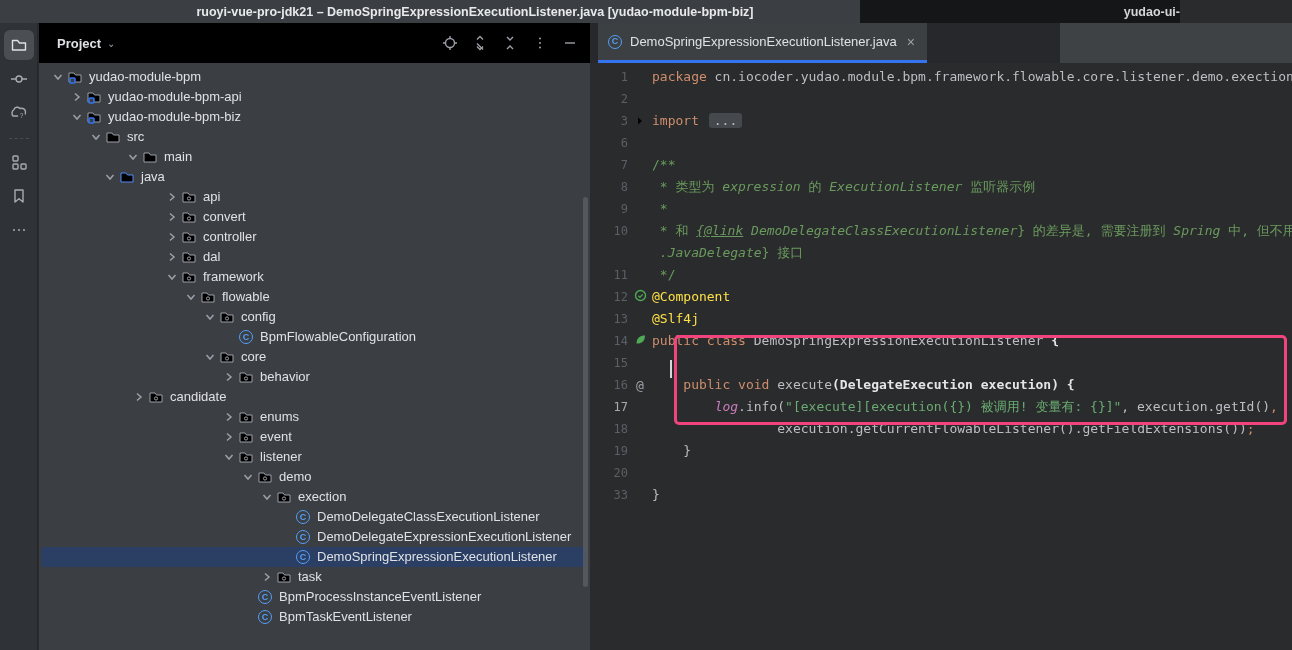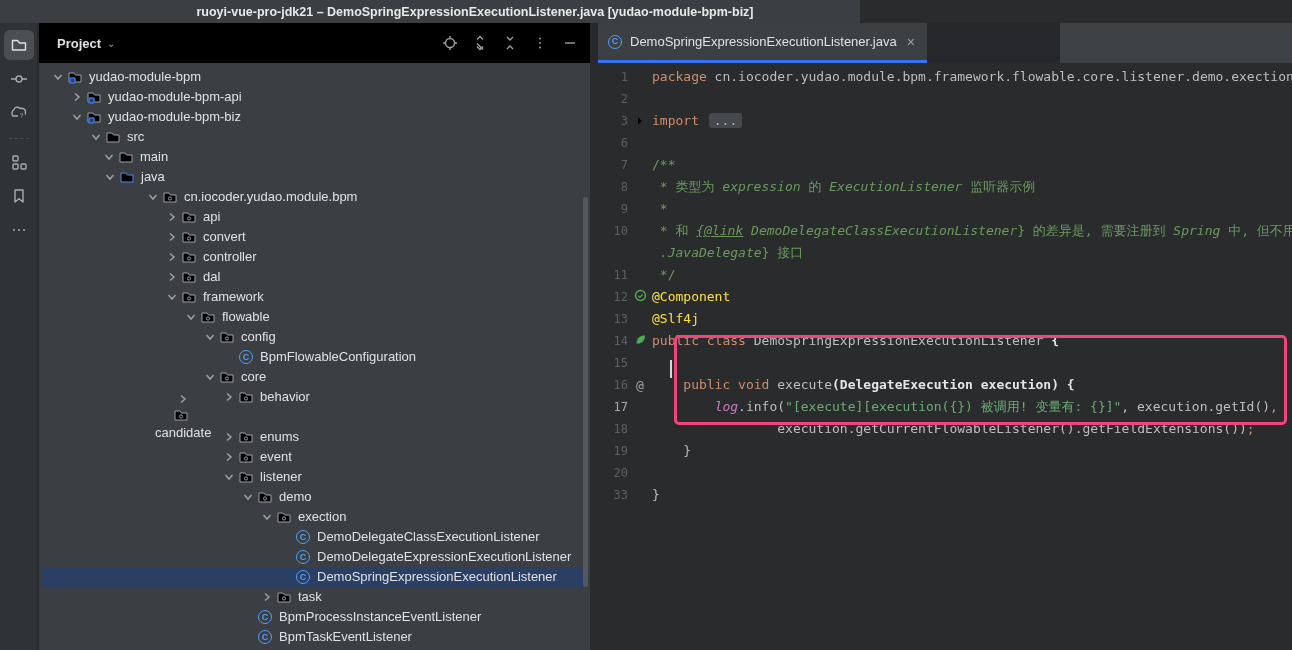--- a/index.html
+++ b/index.html
@@ -84,20 +84,21 @@
     color:#549ef7; font-size:9px; font-weight:700; display:flex; align-items:center;
     justify-content:center; line-height:1; font-family:"Liberation Sans",sans-serif; }
 </style>
 </head>
 <body>
 
 <div id="stage">
 
   <div id="titlebar">
     <div id="title-left">ruoyi-vue-pro-jdk21 – DemoSpringExpressionExecutionListener.java [yudao-module-bpm-biz]</div>
+    <div id="title-right">yudao-ui-</div>
   </div>
 
   <div id="activitybar">
       <div class="act-btn selected">
         <span style="display:flex">
           <svg width="18" height="18" viewBox="0 0 18 18">
             <path d="M2.5 4.5h5l2 2.5h6v7h-13z" stroke-linejoin="round"></path>
           </svg>
         </span>
       </div>
@@ -255,21 +256,21 @@
             <span class="ticon">
               <svg width="16" height="16" viewBox="0 0 16 16">
                 <path d="M2 4h5l1.5 2H14v7H2z" stroke="#9da0a8" stroke-linejoin="round"></path>
               </svg>
             </span>
             <span class="tlabel">src</span>
           </div>
         </div>
         <div class="trow">
           <div class="rowbg"></div>
-          <div class="tcell" style="padding-left: 61px; align-items: center;">
+          <div class="tcell" style="padding-left: 85px; align-items: center;">
             <span class="chev">
               <svg width="14" height="14" viewBox="0 0 14 14">
                 <path d="M3.5 5l3.5 4 3.5-4"></path>
               </svg>
             </span>
             <span class="ticon">
               <svg width="16" height="16" viewBox="0 0 16 16">
                 <path d="M2 4h5l1.5 2H14v7H2z" stroke="#9da0a8" stroke-linejoin="round"></path>
               </svg>
             </span>
@@ -283,37 +284,20 @@
               <svg width="14" height="14" viewBox="0 0 14 14">
                 <path d="M3.5 5l3.5 4 3.5-4"></path>
               </svg>
             </span>
             <span class="ticon">
               <svg width="16" height="16" viewBox="0 0 16 16">
                 <path d="M2 4h5l1.5 2H14v7H2z" stroke="#548af7" stroke-linejoin="round"></path>
               </svg>
             </span>
             <span class="tlabel">java</span>
-          </div>
-        </div>
-        <div class="trow">
-          <div class="rowbg"></div>
-          <div class="tcell" style="padding-left: 105px;">
-            <span class="chev">
-              <svg width="14" height="14" viewBox="0 0 14 14">
-                <path d="M3.5 5l3.5 4 3.5-4"></path>
-              </svg>
-            </span>
-            <span class="ticon">
-              <svg width="16" height="16" viewBox="0 0 16 16">
-                <path d="M2 4h5l1.5 2H14v7H2z" stroke="#9da0a8" stroke-linejoin="round"></path>
-                <circle cx="8" cy="9.5" r="1.6" stroke="#9da0a8"></circle>
-              </svg>
-            </span>
-            <span class="tlabel">cn.iocoder.yudao.module.bpm</span>
           </div>
         </div>
         <div class="trow">
           <div class="rowbg"></div>
           <div class="tcell" style="padding-left: 124px;">
             <span class="chev">
               <svg width="14" height="14" viewBox="0 0 14 14">
                 <path d="M5 3.5l4 3.5-4 3.5"></path>
               </svg>
             </span>
@@ -467,21 +451,21 @@
               <svg width="16" height="16" viewBox="0 0 16 16">
                 <path d="M2 4h5l1.5 2H14v7H2z" stroke="#9da0a8" stroke-linejoin="round"></path>
                 <circle cx="8" cy="9.5" r="1.6" stroke="#9da0a8"></circle>
               </svg>
             </span>
             <span class="tlabel">behavior</span>
           </div>
         </div>
         <div class="trow">
           <div class="rowbg"></div>
-          <div class="tcell" style="padding-left: 116px; flex-direction: column;">
+          <div class="tcell" style="padding-left: 91px;">
             <span class="chev">
               <svg width="14" height="14" viewBox="0 0 14 14">
                 <path d="M5 3.5l4 3.5-4 3.5"></path>
               </svg>
             </span>
             <span class="ticon">
               <svg width="16" height="16" viewBox="0 0 16 16">
                 <path d="M2 4h5l1.5 2H14v7H2z" stroke="#9da0a8" stroke-linejoin="round"></path>
                 <circle cx="8" cy="9.5" r="1.6" stroke="#9da0a8"></circle>
               </svg>

